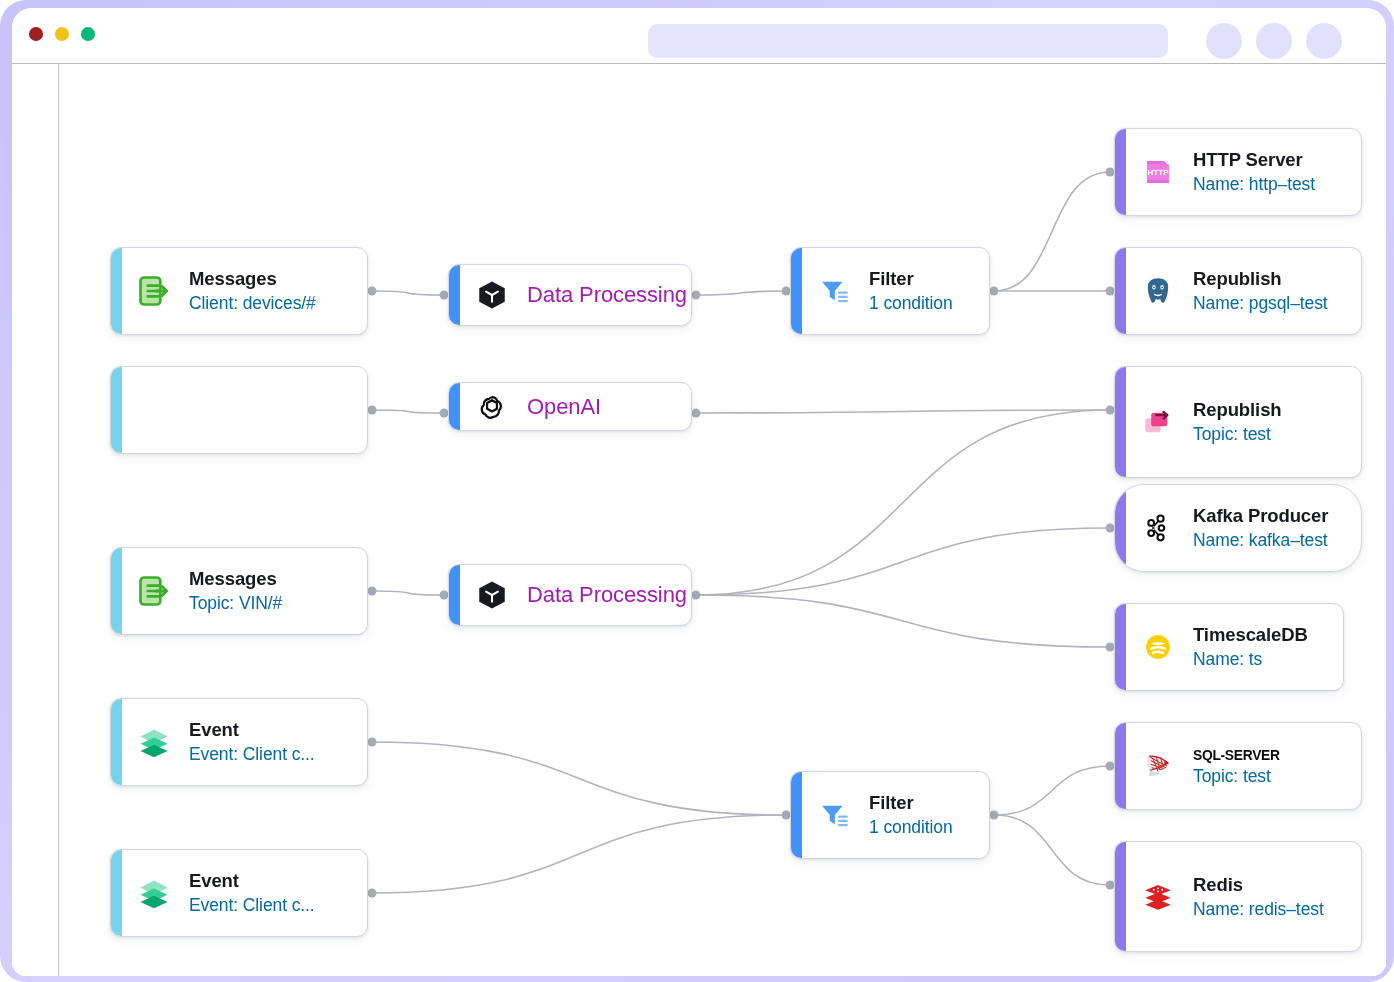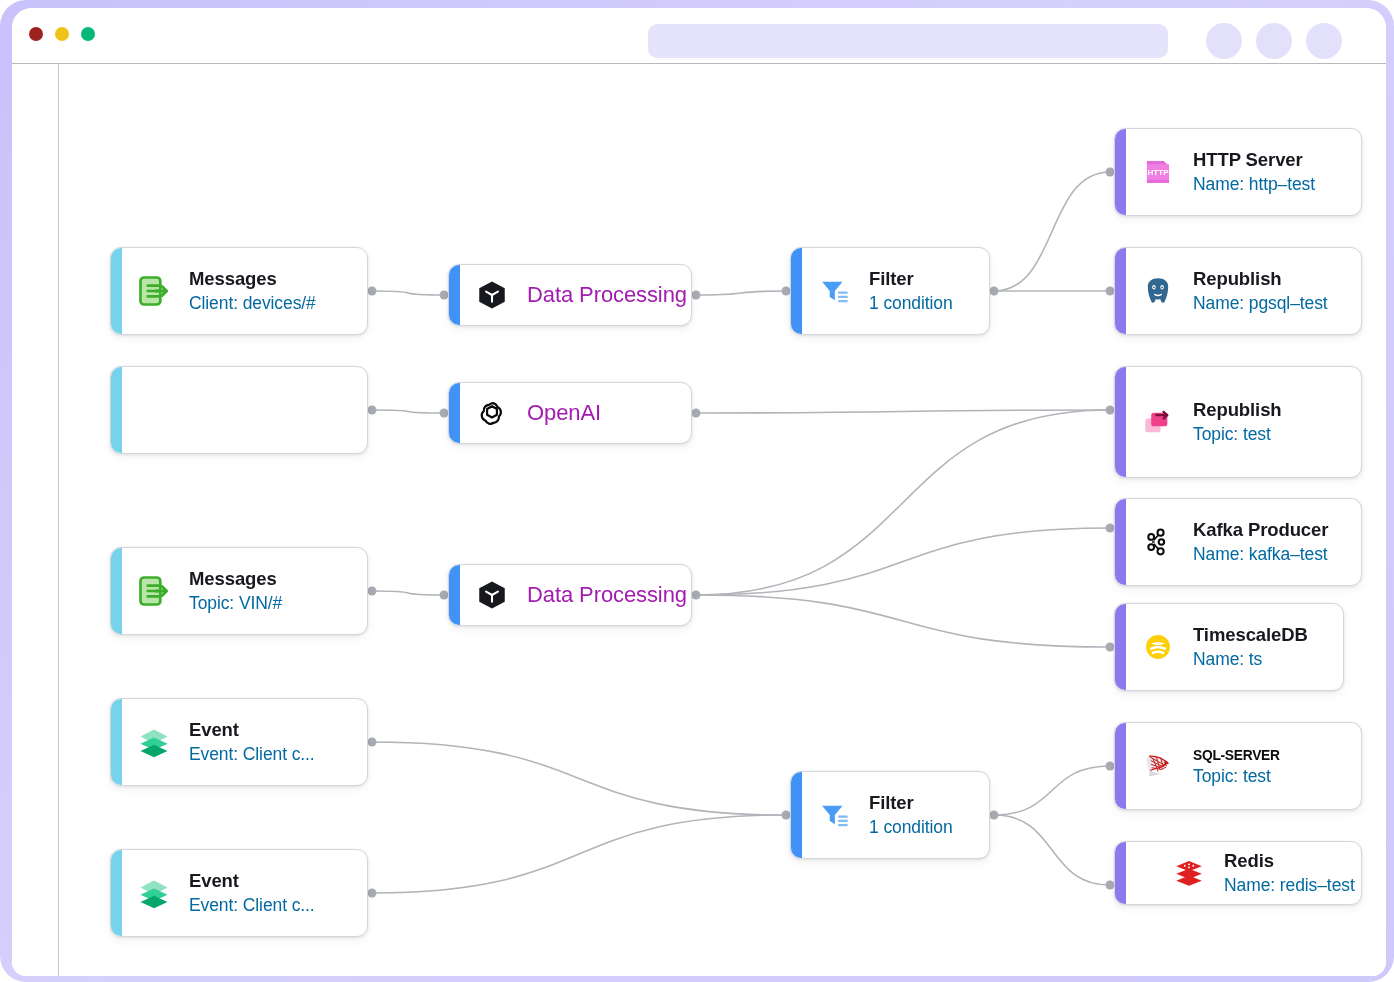--- a/index.html
+++ b/index.html
@@ -311,21 +311,21 @@
       <path d="M13 16 l7 4 l7 -4" fill="none" stroke="#ffffff" stroke-width="2.4" stroke-linecap="round" stroke-linejoin="round"></path>
       <path d="M20 20 v8" stroke="#ffffff" stroke-width="2.4" stroke-linecap="round"></path>
       <path d="M5 12 L20 20 L35 12" fill="none" stroke="#ffffff" stroke-width="0"></path>
     </svg>
   </span>
               <div class="node-text">
                 <div class="node-title">Data Processing</div>
               </div>
             </div>
           </div>
-          <div class="node proc single-line" style="left: 436px; top: 318px; width: 244px; height: 62px;">
+          <div class="node proc single-line" style="left: 436px; top: 318px; width: 244px; height: 49px;">
             <div class="accent"></div>
             <div class="node-body">
               <span class="node-icon">
     <svg viewBox="0 0 40 40" width="34" height="34" aria-hidden="true">
       <g fill="none" stroke="#0b0b0b" stroke-width="2.6" stroke-linecap="round" stroke-linejoin="round">
         <path d="M20 8.5 a6.5 6.5 0 0 1 6.2 4.5 a6.5 6.5 0 0 1 1.9 11.1 a6.5 6.5 0 0 1 -6.3 7.4 a6.5 6.5 0 0 1 -9.6 -2.6 a6.5 6.5 0 0 1 -1.9 -11.1 a6.5 6.5 0 0 1 6.3 -7.4 a6.5 6.5 0 0 1 3.4 -1.9 z"></path>
         <path d="M14.2 15.3 l5.8 -3.3 l5.8 3.3 v6.7 l-5.8 3.3 l-5.8 -3.3 z"></path>
       </g>
     </svg>
   </span>
@@ -426,21 +426,21 @@
       <rect x="12" y="9" width="19" height="16" rx="3" fill="#f0418c"></rect>
       <path d="M18 12 h13 m-4.5 -4 l4.5 4 l-4.5 4" fill="none" stroke="#7d0f3d" stroke-width="2.6" stroke-linecap="round" stroke-linejoin="round"></path>
     </svg>
   </span>
               <div class="node-text">
                 <div class="node-title">Republish</div>
                 <div class="node-sub">Topic: test</div>
               </div>
             </div>
           </div>
-          <div class="node sink" style="left: 1102px; top: 434px; width: 248px; height: 88px;">
+          <div class="node sink" style="left: 1102px; top: 420px; width: 248px; height: 88px; border-radius: 30px;">
             <div class="accent"></div>
             <div class="node-body">
               <span class="node-icon">
     <svg viewBox="0 0 40 40" width="34" height="34" aria-hidden="true">
       <g fill="none" stroke="#0b0b0b" stroke-width="2">
         <path d="M21 11 L15 18 M21 29 L15 22 M16 20 H13"></path>
       </g>
       <circle cx="23" cy="9" r="3.6" fill="none" stroke="#0b0b0b" stroke-width="2.4"></circle>
       <circle cx="23" cy="31" r="3.6" fill="none" stroke="#0b0b0b" stroke-width="2.4"></circle>
       <circle cx="24" cy="20" r="3.2" fill="none" stroke="#0b0b0b" stroke-width="2.4"></circle>
@@ -490,21 +490,21 @@
       <path d="M27 13 q4 2 5 4 q-3 1 -5 1 z" fill="#c81a1a"></path>
       <path d="M11 25 q6 3 12 3 q-7 4 -13 3 z" fill="#d9d9de"></path>
     </svg>
   </span>
               <div class="node-text">
                 <div class="node-title wordmark">SQL-SERVER</div>
                 <div class="node-sub">Topic: test</div>
               </div>
             </div>
           </div>
-          <div class="node sink" style="left: 1102px; top: 777px; width: 248px; height: 64px; padding-left: 31px;">
+          <div class="node sink" style="left: 1102px; top: 777px; width: 248px; height: 111px;">
             <div class="accent"></div>
             <div class="node-body">
               <span class="node-icon">
     <svg viewBox="0 0 40 40" width="34" height="34" aria-hidden="true">
       <path d="M20 6 L35 12 L20 18 L5 12 Z" fill="#e02020"></path>
       <path d="M20 16 L35 22 L20 28 L5 22 Z" fill="#ffffff"></path>
       <path d="M20 15 L35 21 L20 27 L5 21 Z" fill="#e02020"></path>
       <path d="M20 24 L35 30 L20 36 L5 30 Z" fill="#ffffff"></path>
       <path d="M20 23 L35 29 L20 35 L5 29 Z" fill="#e02020"></path>
       <g fill="#ffffff">

